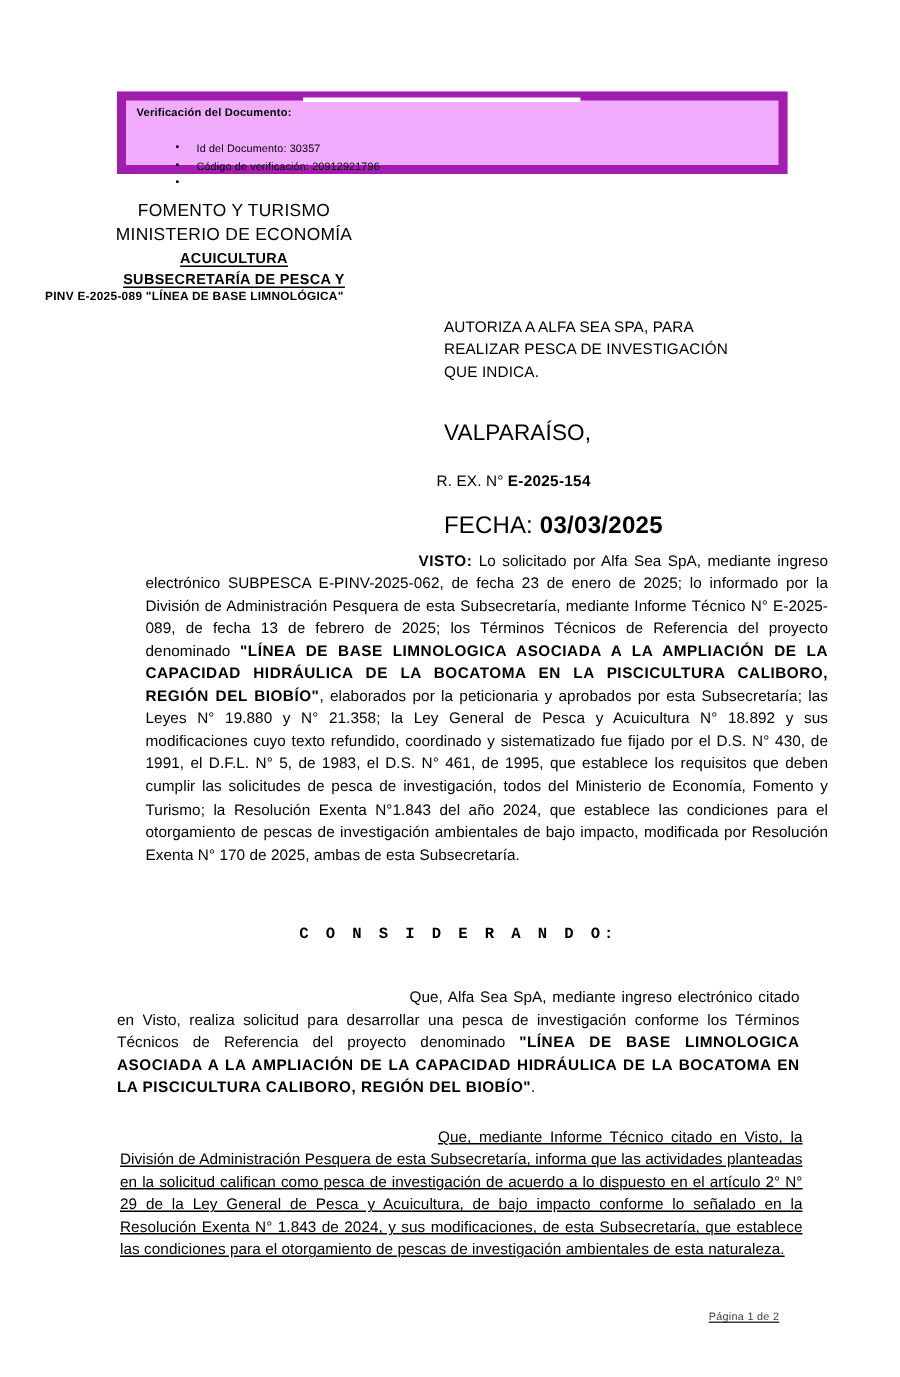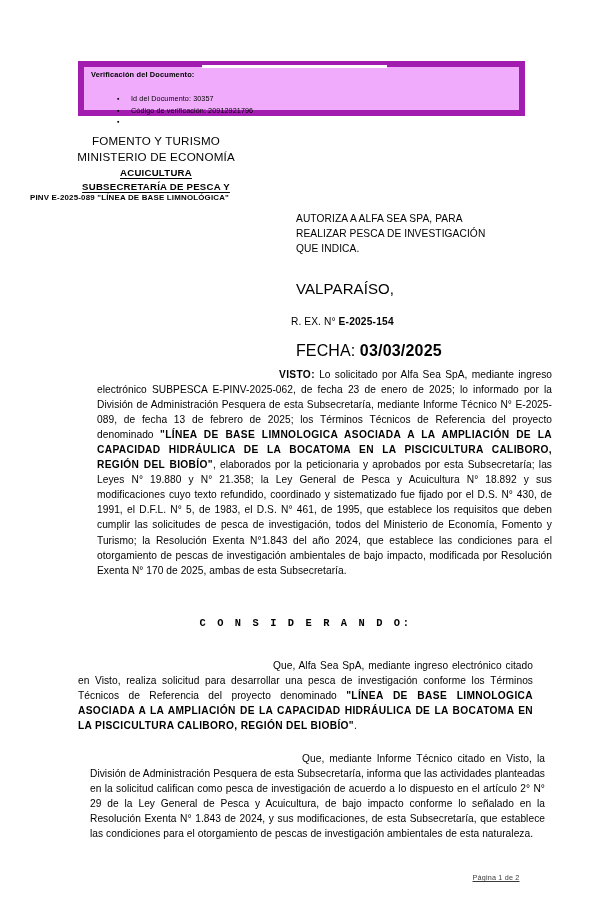--- a/index.html
+++ b/index.html
@@ -181,23 +181,24 @@
   }
 
   #cons1 {
     left: 78px;
     top: 658px;
     width: 455px;
   }
   #cons1 .indent { display: inline-block; width: 195px; }
 
   #cons2 {
-    left: 90px;
+    left: 80px;
     top: 751px;
     width: 455px;
+    text-decoration: underline;
   }
   #cons2 .indent { display: inline-block; width: 212px; }
 
   .footer {
     position: absolute;
     left: 446px;
     top: 873px;
     width: 100px;
     text-align: center;
     font-size: 7.2px;

